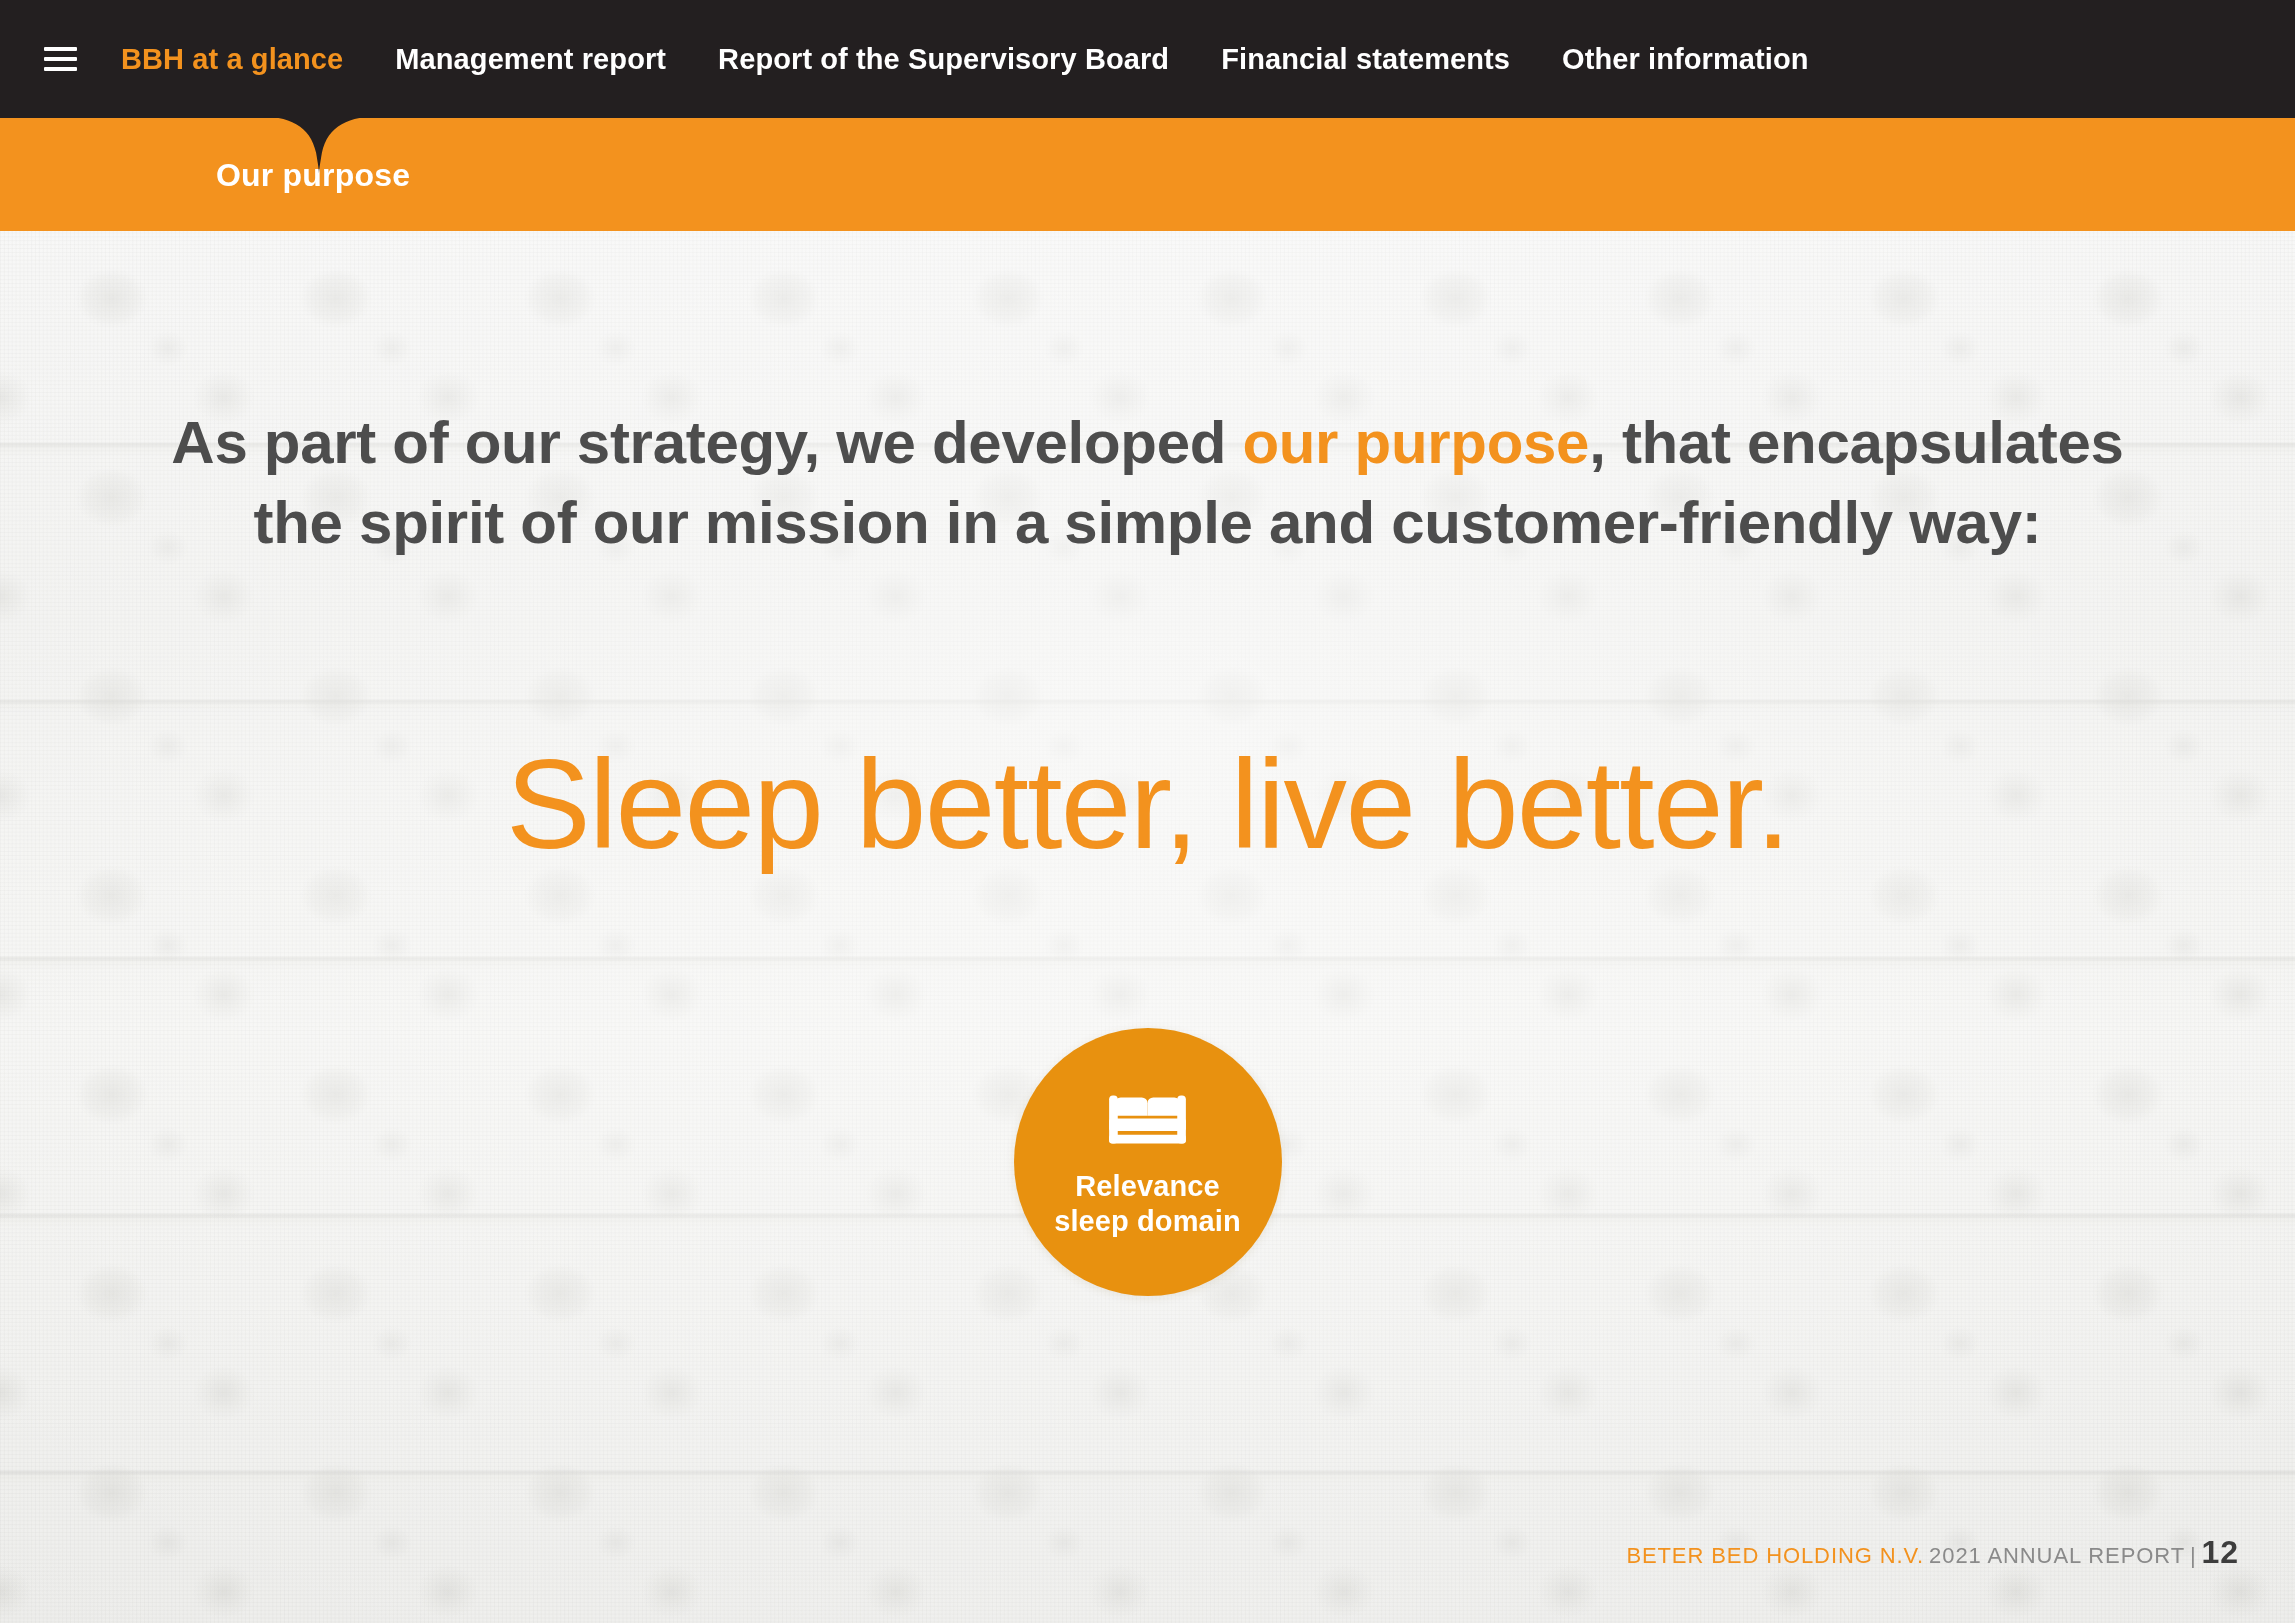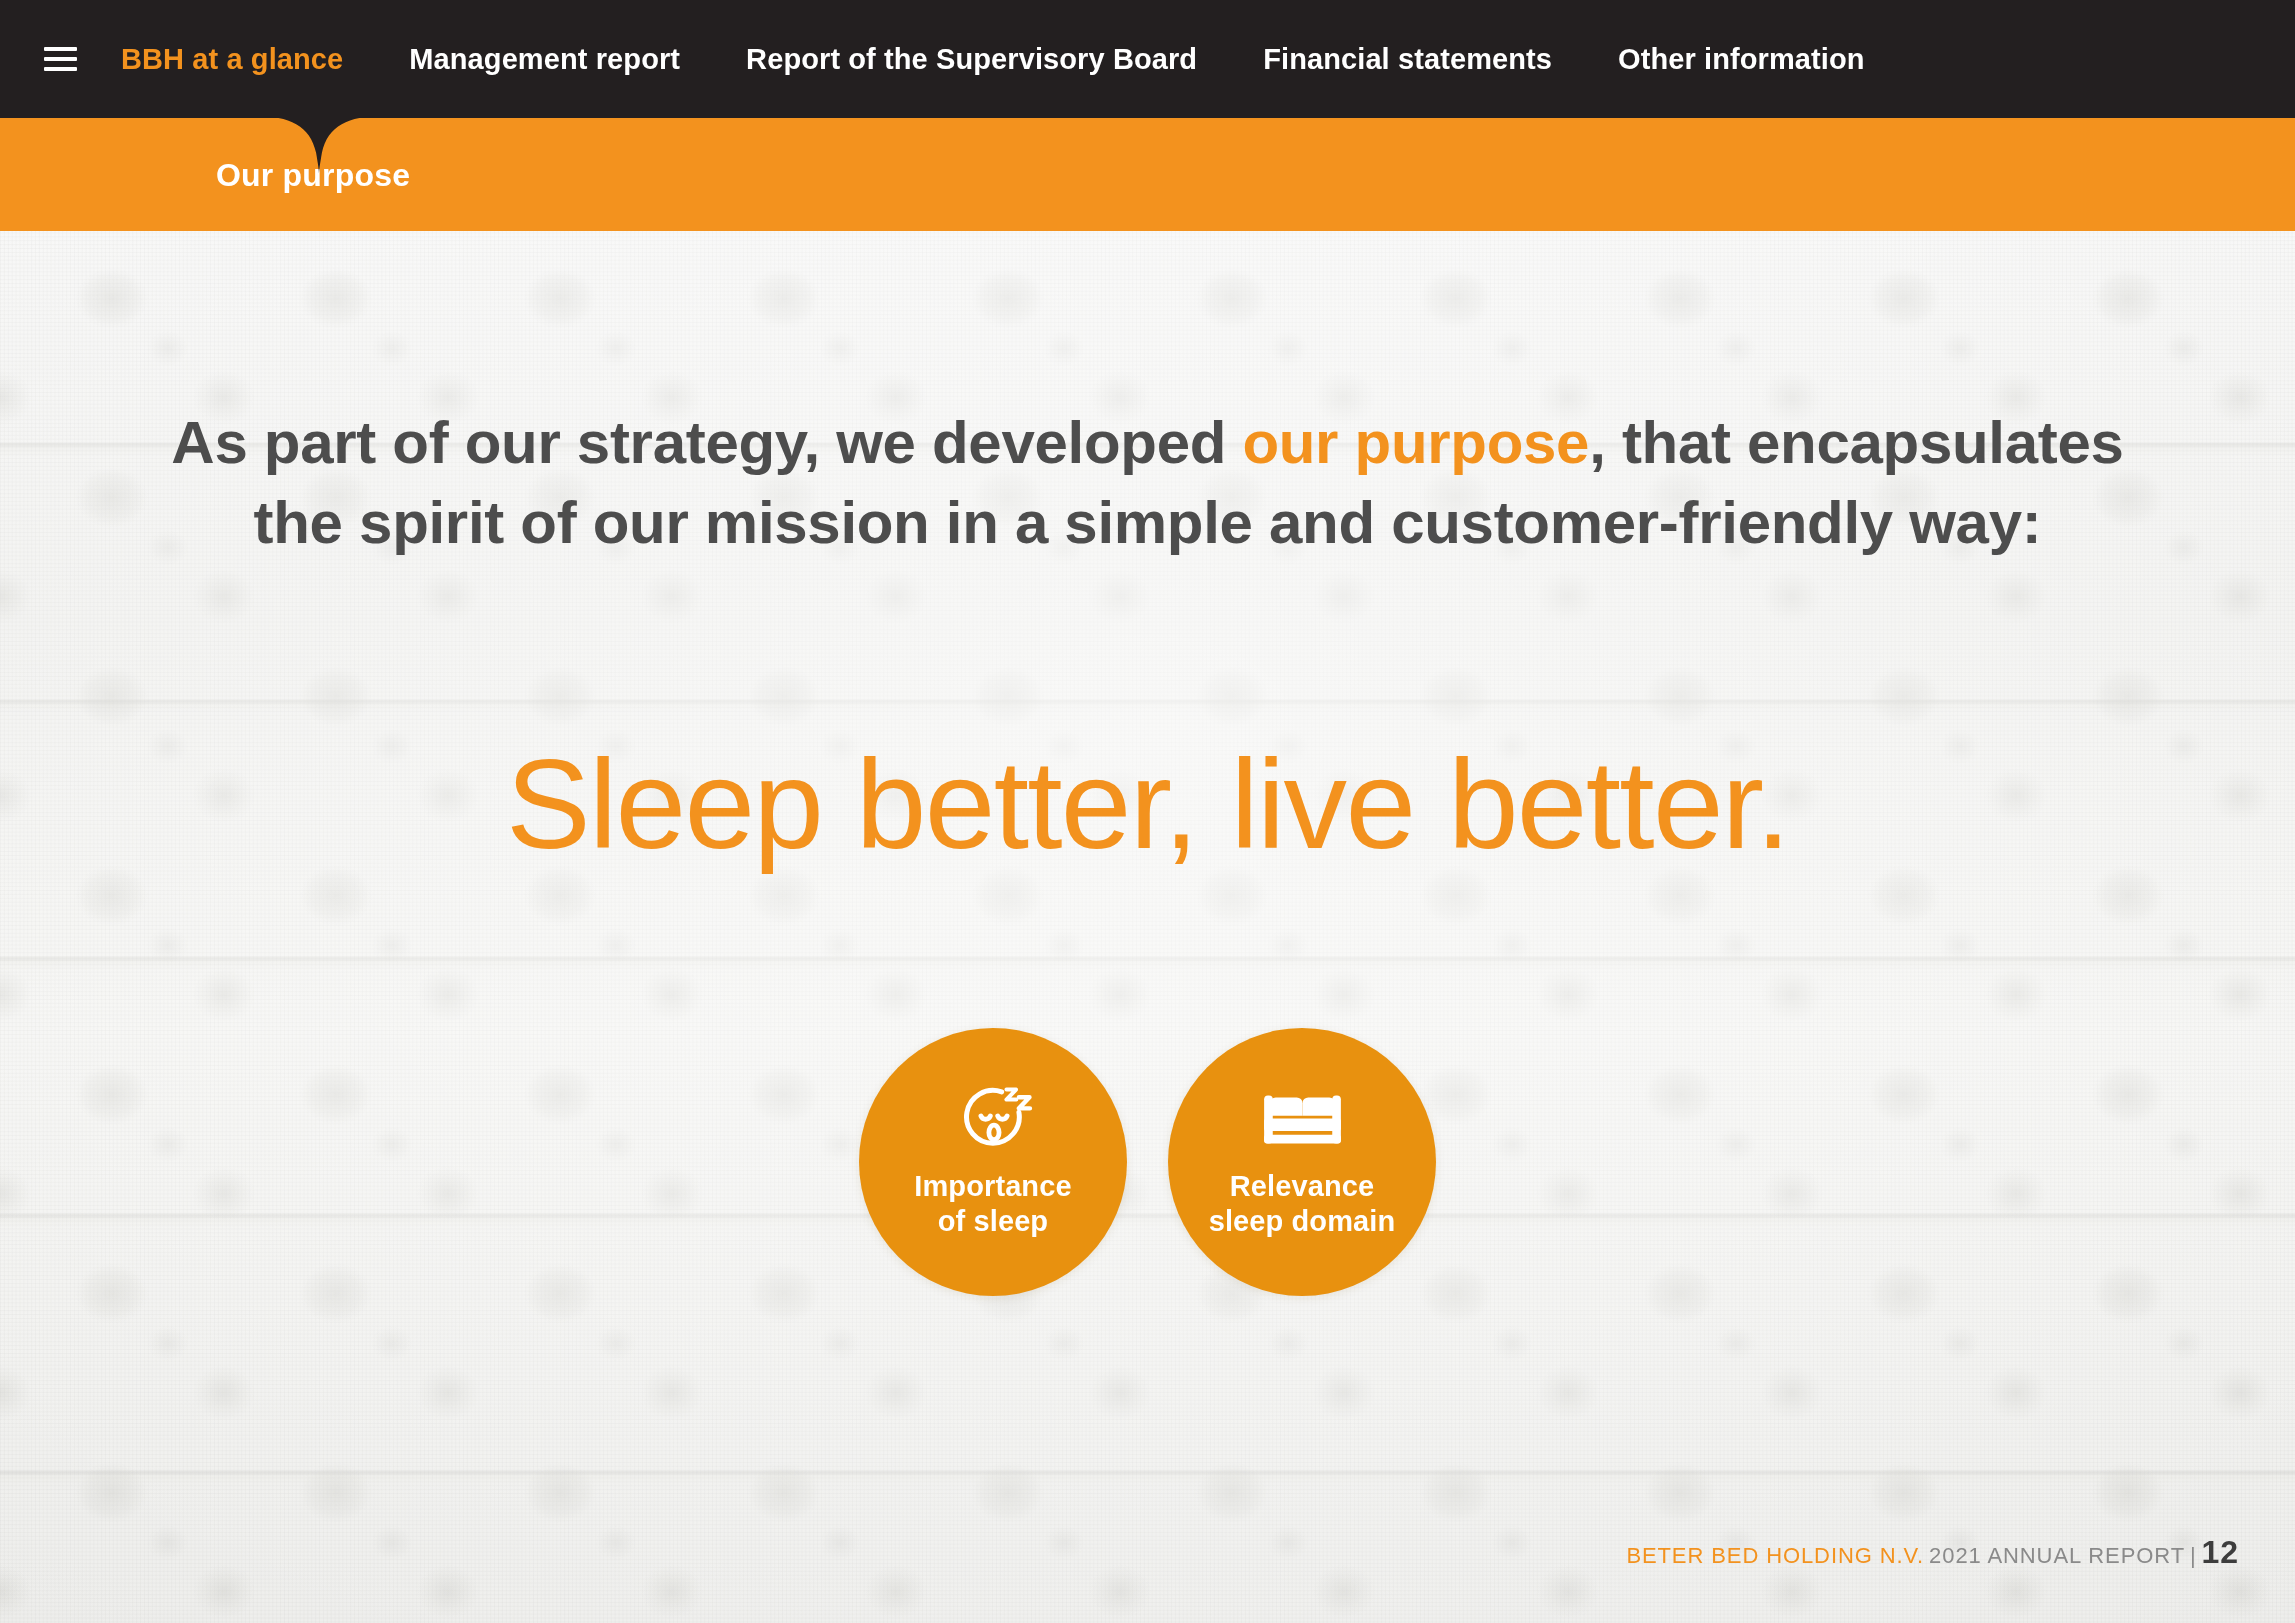--- a/index.html
+++ b/index.html
@@ -75,21 +75,21 @@
   .navlist { display:flex; align-items:center; }
   .navitem {
     color:#ffffff;
     font-size:29px;
     font-weight:700;
     letter-spacing:0.1px;
     white-space:nowrap;
     cursor:pointer;
     padding:0 0;
   }
-  .navitem + .navitem { margin-left:66px; }
+  .navitem + .navitem { margin-left:52px; }
   .navitem.active { color:#F3921E; }
 
   
   .subbar {
     position:absolute; top:118px; left:0; width:2295px; height:113px;
     background:#F3921E;
     z-index:4;
   }
   .subbar-title {
     position:absolute; left:216px; top:50%; transform:translateY(-50%);
@@ -193,40 +193,20 @@
 
     <div class="lede">
       <div><span>As part of our strategy, we developed </span><span class="accent">our purpose</span><span>, that encapsulates</span></div>
       <div>the spirit of our mission in a simple and customer-friendly way:</div>
     </div>
 
     <div class="tagline">Sleep better, live better.</div>
 
     <div class="circles">
 
-      <div class="circle">
-        <svg class="ico" width="85" height="71" viewBox="0 0 88 74">
-          <g fill="none" stroke="#ffffff" stroke-width="5.2" stroke-linecap="round" stroke-linejoin="round">
-
-            <path d="M52.5,8.2 A27.5,27.5 0 1 0 70.5,29.5"></path>
-
-            <path d="M31,33.5 a5.2,5.2 0 0 0 9.6,0"></path>
-            <path d="M48.5,33.5 a5.2,5.2 0 0 0 9.6,0"></path>
-          </g>
-
-          <ellipse cx="44.5" cy="50.5" rx="5.3" ry="7.6" fill="none" stroke="#ffffff" stroke-width="5"></ellipse>
-
-          <g fill="none" stroke="#ffffff" stroke-linecap="round" stroke-linejoin="round">
-            <path d="M57.5,5.8 H67.5 L57.5,16.2 H67.8" stroke-width="4.2"></path>
-            <path d="M70.5,13.8 H81.5 L70.5,25.4 H82" stroke-width="4.6"></path>
-          </g>
-        </svg>
-        <div class="clabel">Importance
-of sleep</div>
-      </div>
 
       <div class="circle">
         <svg class="ico" width="89" height="71" viewBox="0 0 92 74">
           <g fill="#ffffff">
 
             <path d="M18,14 h22 a6,6 0 0 1 6,6 v13 h-34 v-13 a6,6 0 0 1 6,-6 z"></path>
 
             <path d="M52,14 h22 a6,6 0 0 1 6,6 v13 h-34 v-13 a6,6 0 0 1 6,-6 z"></path>
 
             <rect x="6" y="12" width="9" height="50" rx="4"></rect>

